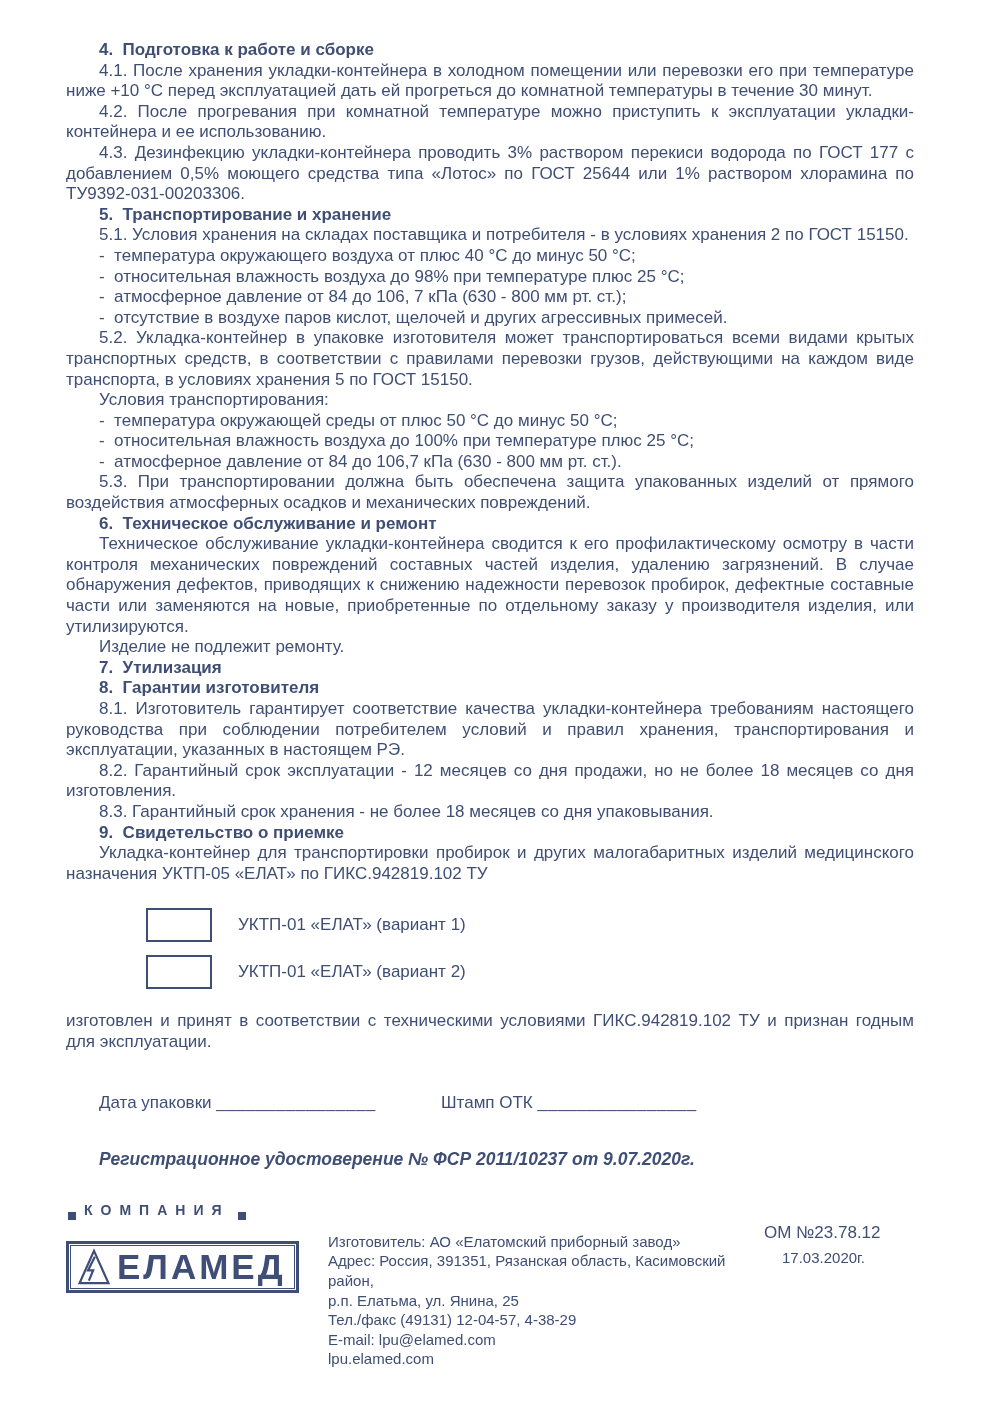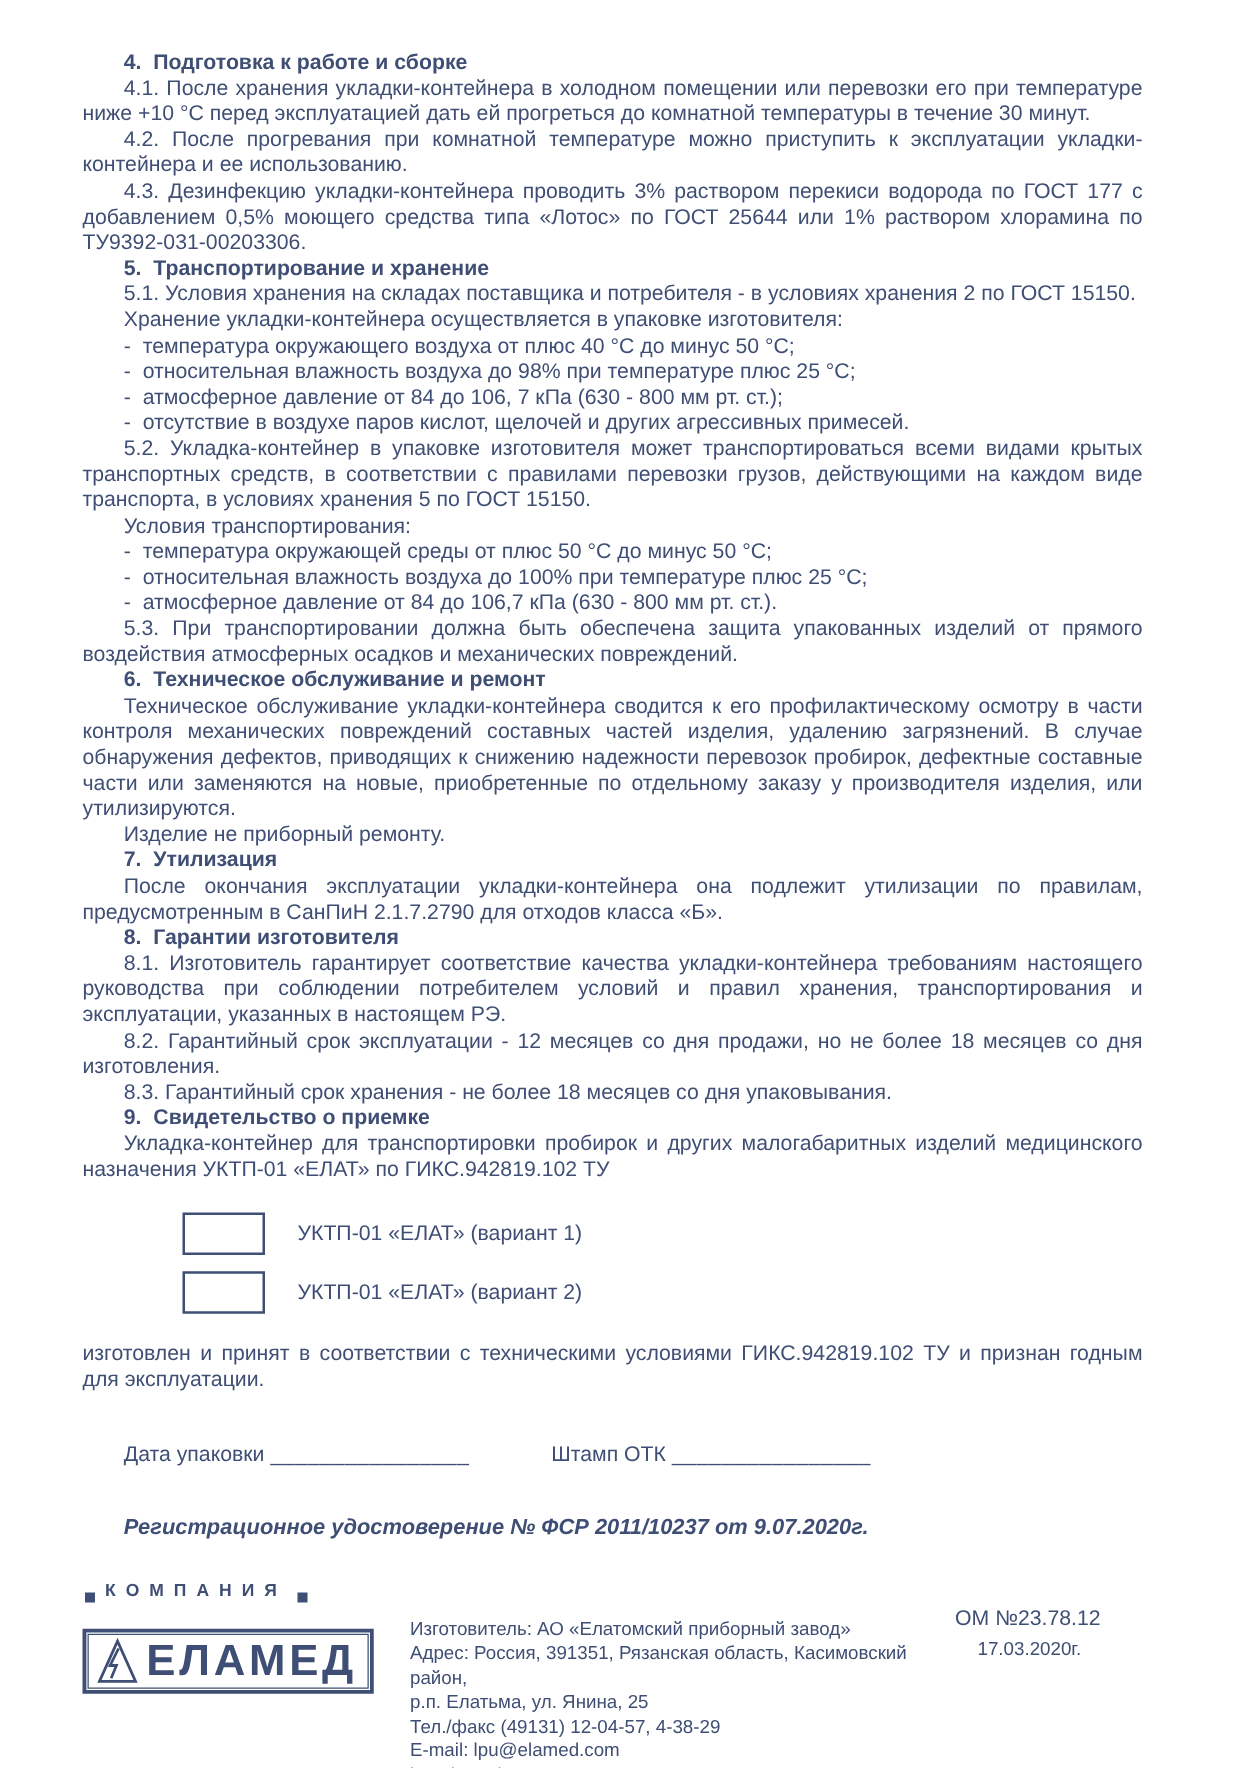--- a/index.html
+++ b/index.html
@@ -102,46 +102,44 @@
 
 <div class="page">
 
   <div class="sec-heading">4.&nbsp; Подготовка к работе и сборке</div>
   <p class="para">4.1. После хранения укладки-контейнера в холодном помещении или перевозки его при температуре ниже +10 °С перед эксплуатацией дать ей прогреться до комнатной температуры в течение 30 минут.</p>
   <p class="para">4.2. После прогревания при комнатной температуре можно приступить к эксплуатации укладки-контейнера и ее использованию.</p>
   <p class="para">4.3. Дезинфекцию укладки-контейнера проводить 3% раствором перекиси водорода по ГОСТ 177 с добавлением 0,5% моющего средства типа «Лотос» по ГОСТ 25644 или 1% раствором хлорамина по ТУ9392-031-00203306.</p>
 
   <div class="sec-heading">5.&nbsp; Транспортирование и хранение</div>
   <p class="para">5.1. Условия хранения на складах поставщика и потребителя - в условиях хранения 2 по ГОСТ 15150.</p>
-  <p class="para">Хранение укладки-контейнера осуществляется в упаковке изготовителя:</p>
   <div class="list-item">-&nbsp; температура окружающего воздуха от плюс 40 °С до минус 50 °С;</div>
   <div class="list-item">-&nbsp; относительная влажность воздуха до 98% при температуре плюс 25 °С;</div>
   <div class="list-item">-&nbsp; атмосферное давление от 84 до 106, 7 кПа (630 - 800 мм рт. ст.);</div>
   <div class="list-item">-&nbsp; отсутствие в воздухе паров кислот, щелочей и других агрессивных примесей.</div>
   <p class="para">5.2. Укладка-контейнер в упаковке изготовителя может транспортироваться всеми видами крытых транспортных средств, в соответствии с правилами перевозки грузов, действующими на каждом виде транспорта, в условиях хранения 5 по ГОСТ 15150.</p>
   <p class="para">Условия транспортирования:</p>
   <div class="list-item">-&nbsp; температура окружающей среды от плюс 50 °С до минус 50 °С;</div>
   <div class="list-item">-&nbsp; относительная влажность воздуха до 100% при температуре плюс 25 °С;</div>
   <div class="list-item">-&nbsp; атмосферное давление от 84 до 106,7 кПа (630 - 800 мм рт. ст.).</div>
   <p class="para">5.3. При транспортировании должна быть обеспечена защита упакованных изделий от прямого воздействия атмосферных осадков и механических повреждений.</p>
 
   <div class="sec-heading">6.&nbsp; Техническое обслуживание и ремонт</div>
   <p class="para">Техническое обслуживание укладки-контейнера сводится к его профилактическому осмотру в части контроля механических повреждений составных частей изделия, удалению загрязнений. В случае обнаружения дефектов, приводящих к снижению надежности перевозок пробирок, дефектные составные части или заменяются на новые, приобретенные по отдельному заказу у производителя изделия, или утилизируются.</p>
-  <p class="para">Изделие не приборный ремонту.</p>
+  <p class="para">Изделие не подлежит ремонту.</p>
 
   <div class="sec-heading">7.&nbsp; Утилизация</div>
-  <p class="para">После окончания эксплуатации укладки-контейнера она подлежит утилизации по правилам, предусмотренным в СанПиН 2.1.7.2790 для отходов класса «Б».</p>
 
   <div class="sec-heading">8.&nbsp; Гарантии изготовителя</div>
   <p class="para">8.1. Изготовитель гарантирует соответствие качества укладки-контейнера требованиям настоящего руководства при соблюдении потребителем условий и правил хранения, транспортирования и эксплуатации, указанных в настоящем РЭ.</p>
   <p class="para">8.2. Гарантийный срок эксплуатации - 12 месяцев со дня продажи, но не более 18 месяцев со дня изготовления.</p>
   <p class="para">8.3. Гарантийный срок хранения - не более 18 месяцев со дня упаковывания.</p>
 
   <div class="sec-heading">9.&nbsp; Свидетельство о приемке</div>
-  <p class="para">Укладка-контейнер для транспортировки пробирок и других малогабаритных изделий медицинского назначения УКТП-01 «ЕЛАТ» по ГИКС.942819.102 ТУ</p>
+  <p class="para">Укладка-контейнер для транспортировки пробирок и других малогабаритных изделий медицинского назначения УКТП-05 «ЕЛАТ» по ГИКС.942819.102 ТУ</p>
 
   <div class="options">
     <div class="option-row">
       <span class="checkbox"></span>
       <span class="option-label">УКТП-01 «ЕЛАТ» (вариант 1)</span>
     </div>
     <div class="option-row">
       <span class="checkbox"></span>
       <span class="option-label">УКТП-01 «ЕЛАТ» (вариант 2)</span>
     </div>

